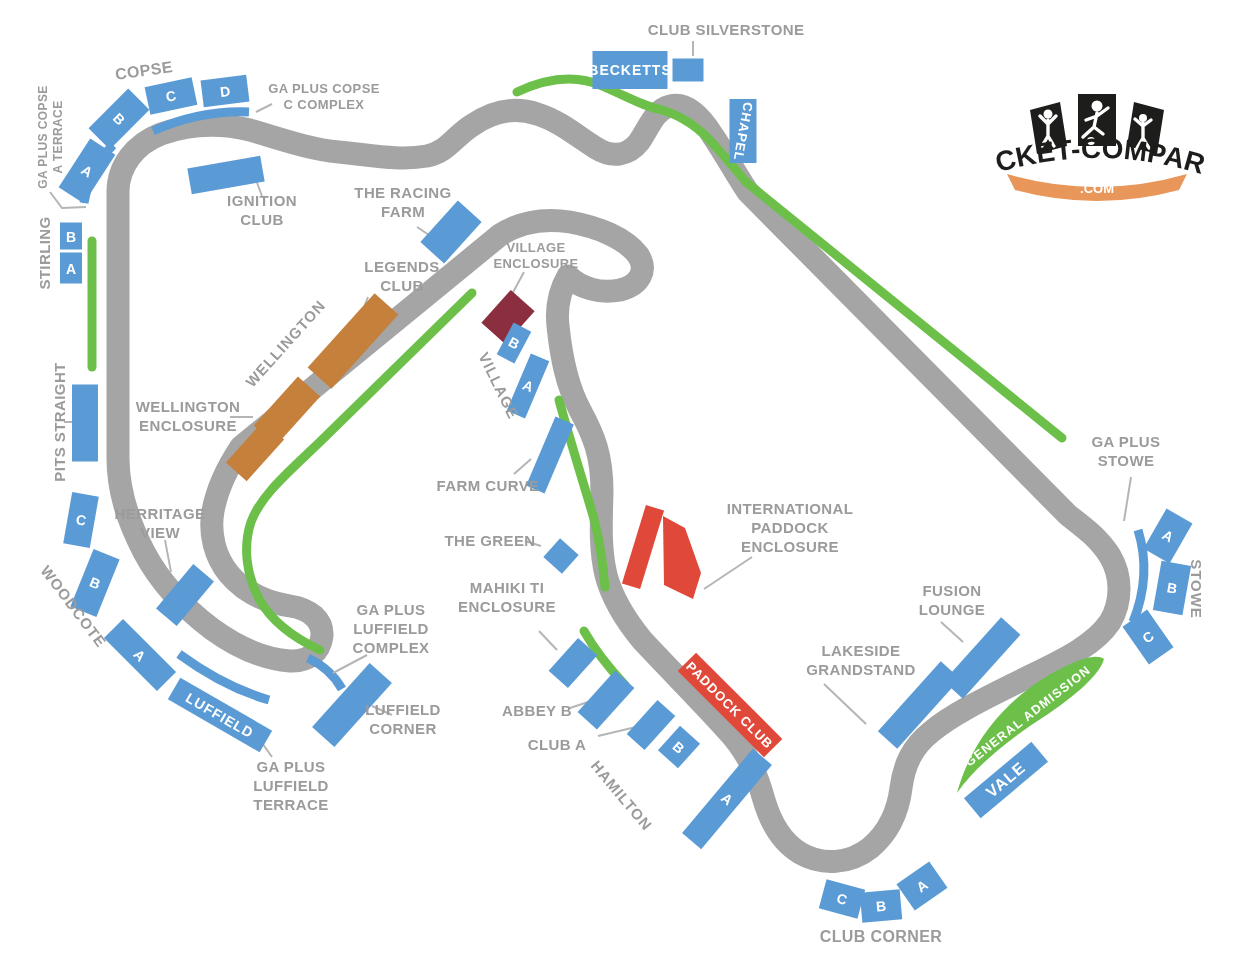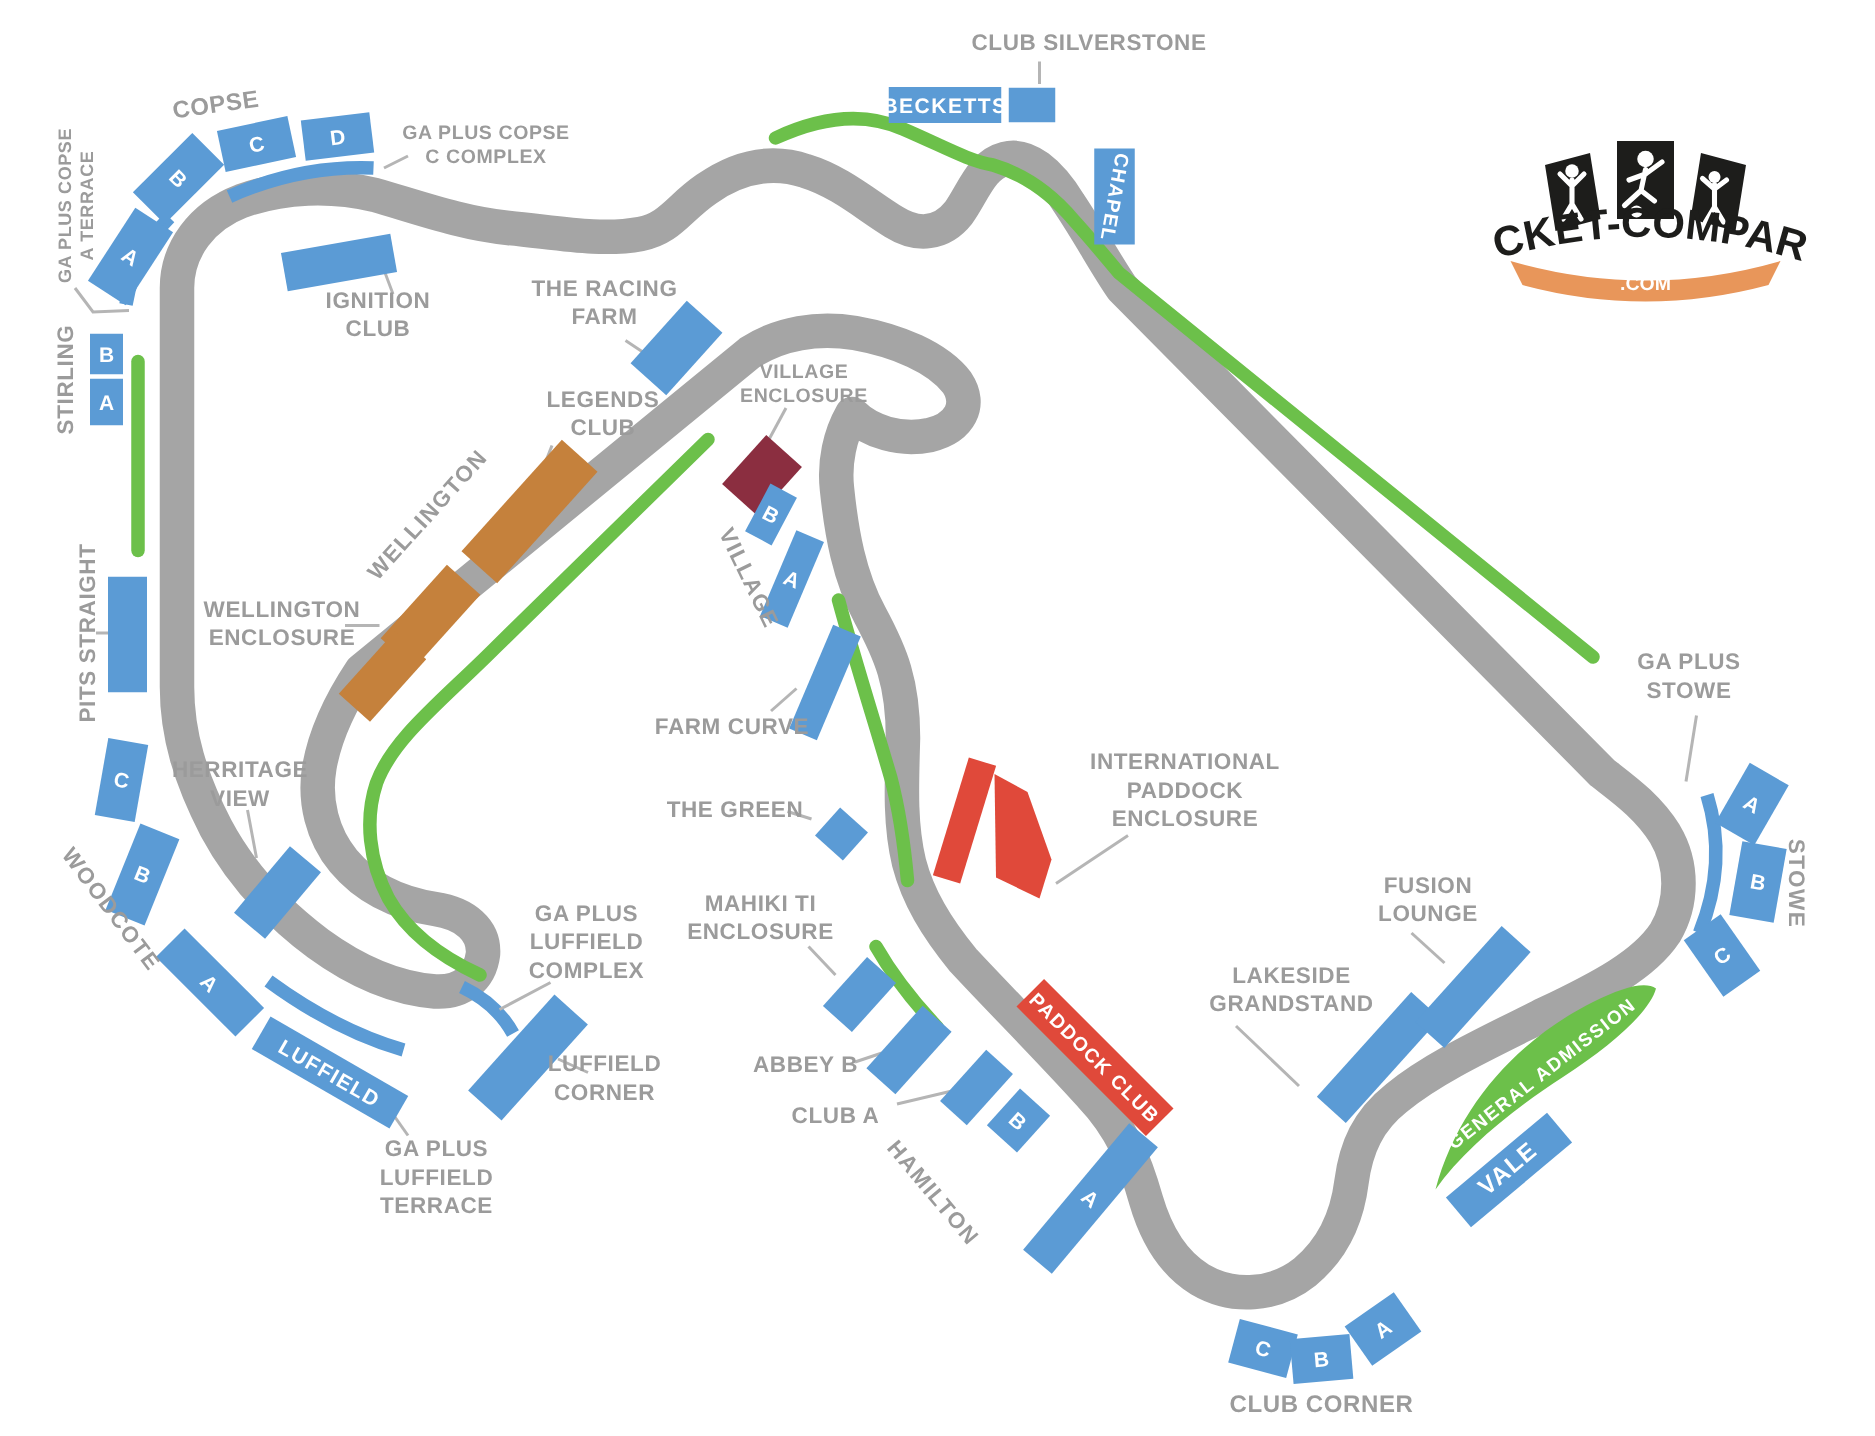--- a/index.html
+++ b/index.html
@@ -216,57 +216,57 @@
       <span>B</span>
     </div>
   <div class="stand" style="left:922px;top:886px;width:40px;height:32px;--r:-35deg">
       <span>A</span>
     </div>
 
   <div class="stand" style="left:1006px;top:780px;width:88px;height:26px;--r:-40deg">
       <span class="ribbonText" style="font-size:16px">VALE</span>
     </div>
 
-  <div class="stand" style="left:630px;top:70px;width:75px;height:24px">
+  <div class="stand" style="left:630px;top:70px;width:75px;height:38px">
       <span class="ribbonText">BECKETTS</span>
     </div>
   <div class="stand" style="left:688px;top:70px;width:31px;height:23px"></div>
   <div class="stand" style="left:743px;top:131px;width:27px;height:64px">
       <span class="rot90in">CHAPEL</span>
     </div>
 
   <div class="lbl" style="left:726px;top:30px">CLUB SILVERSTONE</div>
   <div class="lbl" style="left:144px;top:71px;--r:-8deg;font-size:16px">COPSE</div>
   <div class="lbl" style="left:324px;top:97px;font-size:13px">GA PLUS COPSE
 C COMPLEX</div>
   <div class="lbl" style="left:51px;top:137px;--r:-90deg;font-size:12px">GA PLUS COPSE
 A TERRACE</div>
   <div class="lbl" style="left:45px;top:253px;--r:-90deg">STIRLING</div>
-  <div class="lbl" style="left:252px;top:211px">IGNITION
+  <div class="lbl" style="left:262px;top:211px">IGNITION
 CLUB</div>
   <div class="lbl" style="left:403px;top:203px">THE RACING
 FARM</div>
   <div class="lbl" style="left:402px;top:277px">LEGENDS
 CLUB</div>
   <div class="lbl" style="left:286px;top:344px;--r:-48deg;letter-spacing:1px">WELLINGTON</div>
   <div class="lbl" style="left:188px;top:417px">WELLINGTON
 ENCLOSURE</div>
   <div class="lbl" style="left:60px;top:422px;--r:-90deg">PITS STRAIGHT</div>
   <div class="lbl" style="left:536px;top:256px;font-size:13px">VILLAGE
 ENCLOSURE</div>
   <div class="lbl" style="left:498px;top:386px;--r:64deg;letter-spacing:1px">VILLAGE</div>
   <div class="lbl" style="left:488px;top:486px">FARM CURVE</div>
   <div class="lbl" style="left:160px;top:524px">HERRITAGE
 VIEW</div>
   <div class="lbl" style="left:490px;top:541px">THE GREEN</div>
   <div class="lbl" style="left:790px;top:528px">INTERNATIONAL
 PADDOCK
 ENCLOSURE</div>
   <div class="lbl" style="left:73px;top:607px;--r:53deg;letter-spacing:1px">WOODCOTE</div>
-  <div class="lbl" style="left:507px;top:613px">MAHIKI TI
+  <div class="lbl" style="left:507px;top:598px">MAHIKI TI
 ENCLOSURE</div>
   <div class="lbl" style="left:391px;top:629px">GA PLUS
 LUFFIELD
 COMPLEX</div>
   <div class="lbl" style="left:403px;top:720px">LUFFIELD
 CORNER</div>
   <div class="lbl" style="left:291px;top:786px">GA PLUS
 LUFFIELD
 TERRACE</div>
   <div class="lbl" style="left:537px;top:711px">ABBEY B</div>

